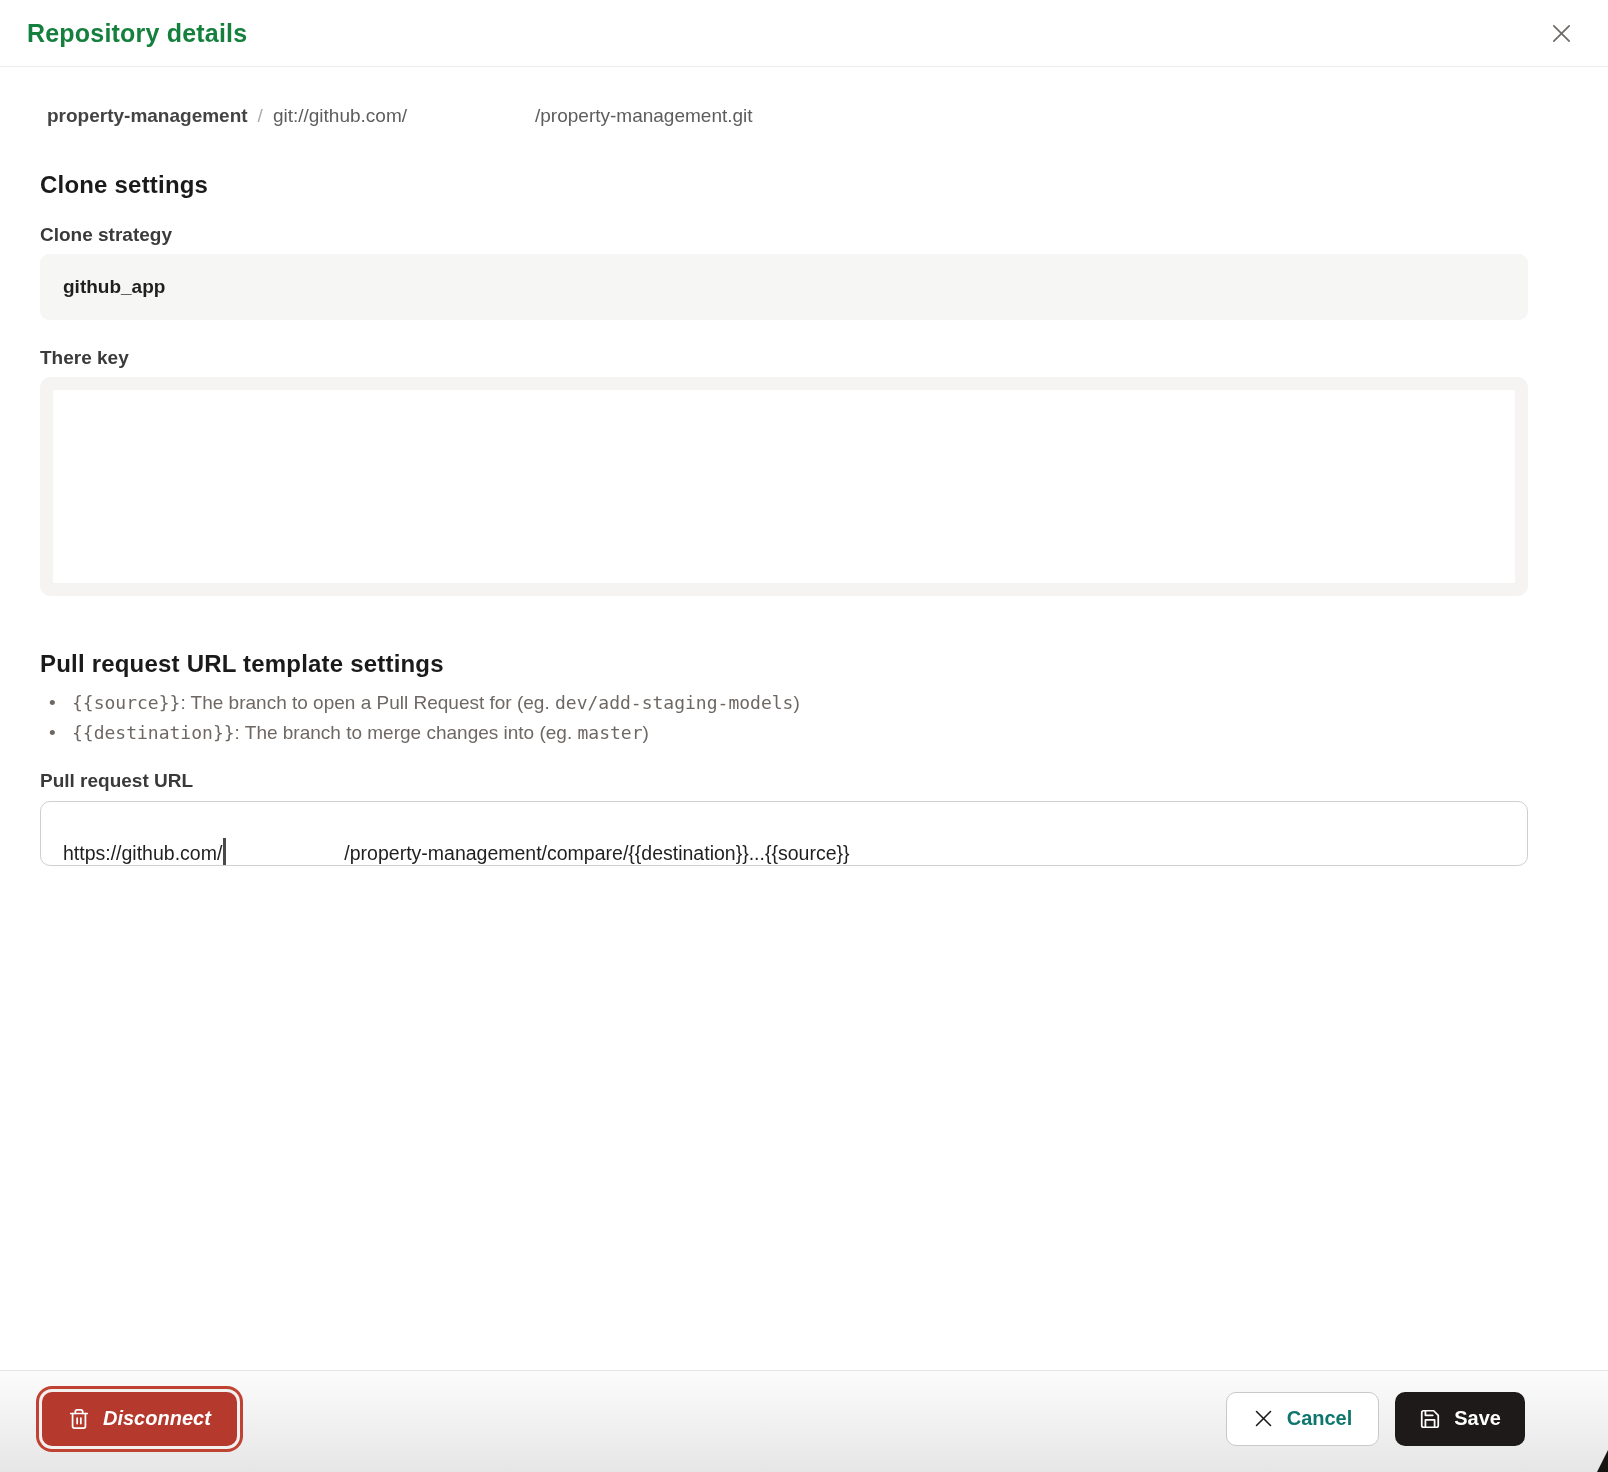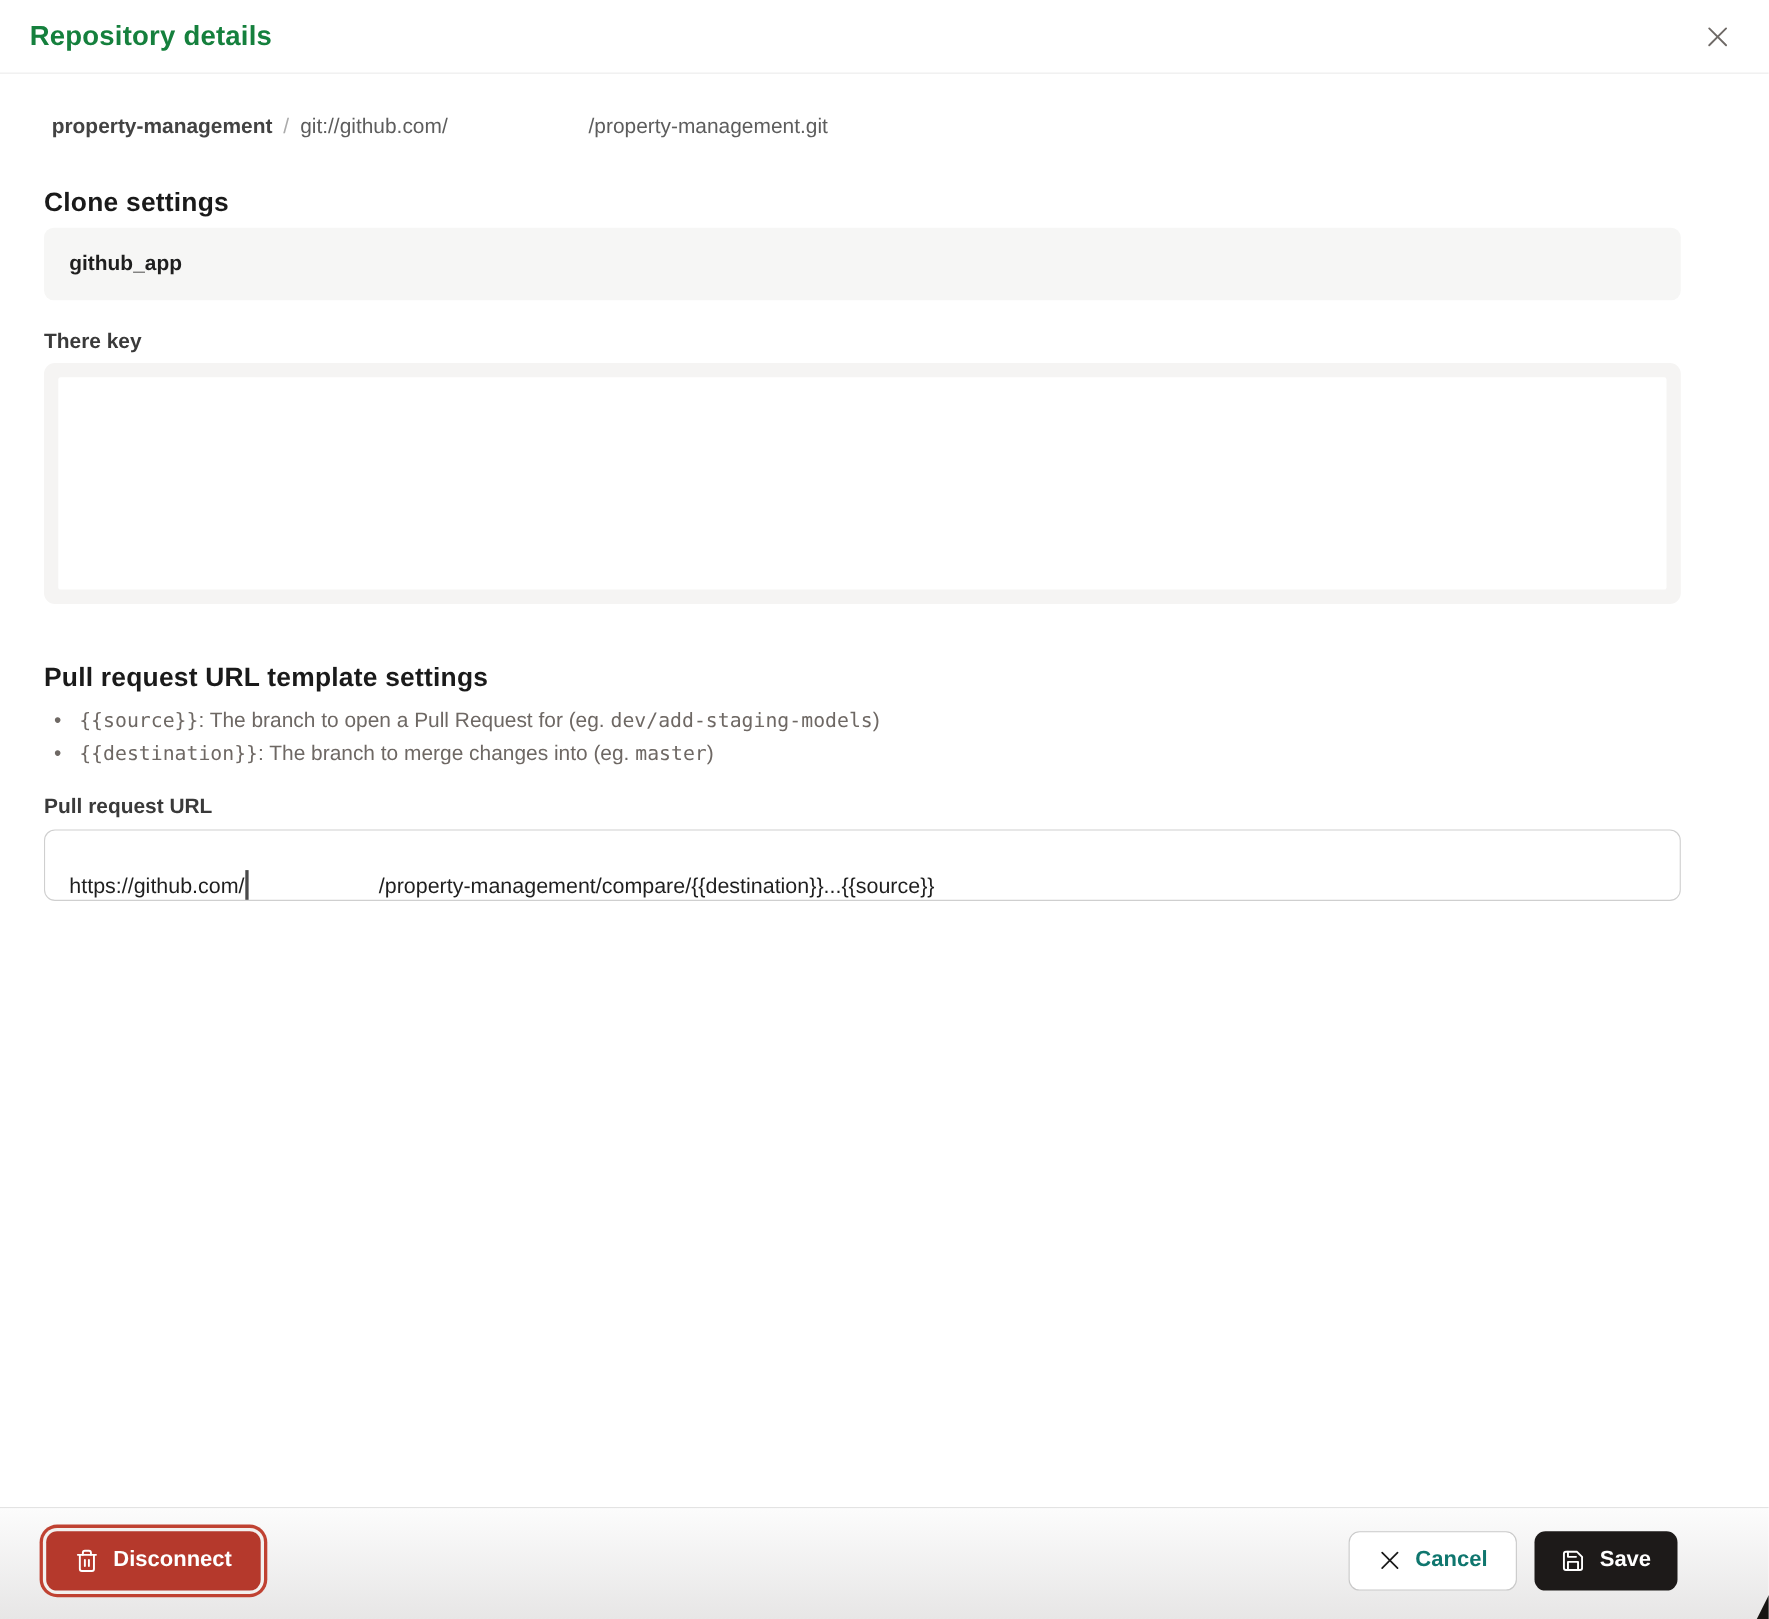--- a/index.html
+++ b/index.html
@@ -137,20 +137,21 @@
     cursor: pointer;
     font-family: inherit;
   }
   .btn-disconnect {
     background: #b5392c;
     color: #ffffff;
     border: none;
     font-weight: 700;
     padding: 0 26px;
     box-shadow: 0 0 0 3px #f3f1ef, 0 0 0 6px #c04232;
+    font-style: italic;
   }
   .right-btns { display: flex; gap: 16px; }
   .btn-cancel {
     background: #ffffff;
     border: 1px solid #c9c9c9;
     color: #0f766e;
     font-weight: 600;
     padding: 0 26px;
   }
   .btn-save {
@@ -187,20 +188,21 @@
   <div class="breadcrumb">
     <span class="repo-name">property-management</span>
     <span class="sep">/</span>
     <span>git://github.com/</span>
     <span class="bc-gap"></span>
     <span>/property-management.git</span>
   </div>
 
   <h2 class="section-heading h-clone">Clone settings</h2>
 
+  <div class="field-label lbl-strategy">Clone strategy</div>
   <div class="strategy-field">
     <span>github_app</span>
   </div>
 
   <div class="field-label lbl-deploy">There key</div>
   <div class="deploy-box">
     <textarea class="deploy-inner" style=""></textarea>
   </div>
 
   <h2 class="section-heading h-pr">Pull request URL template settings</h2>

